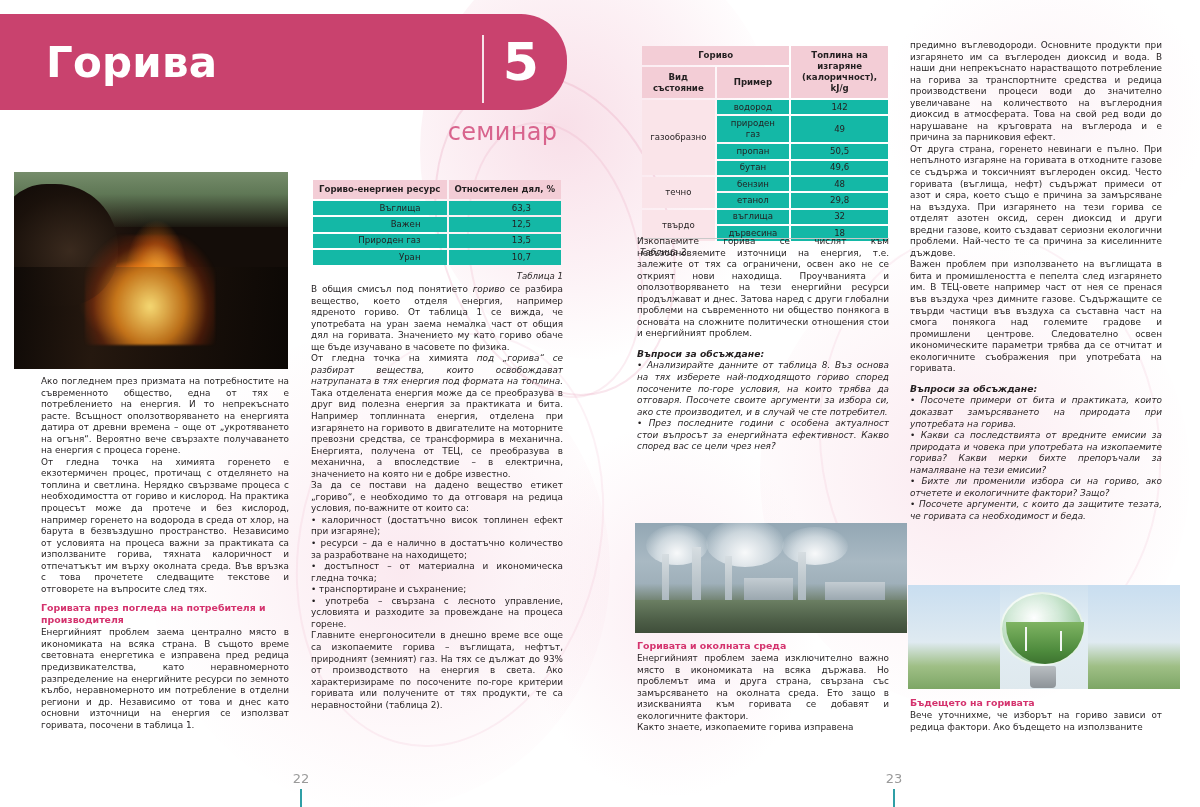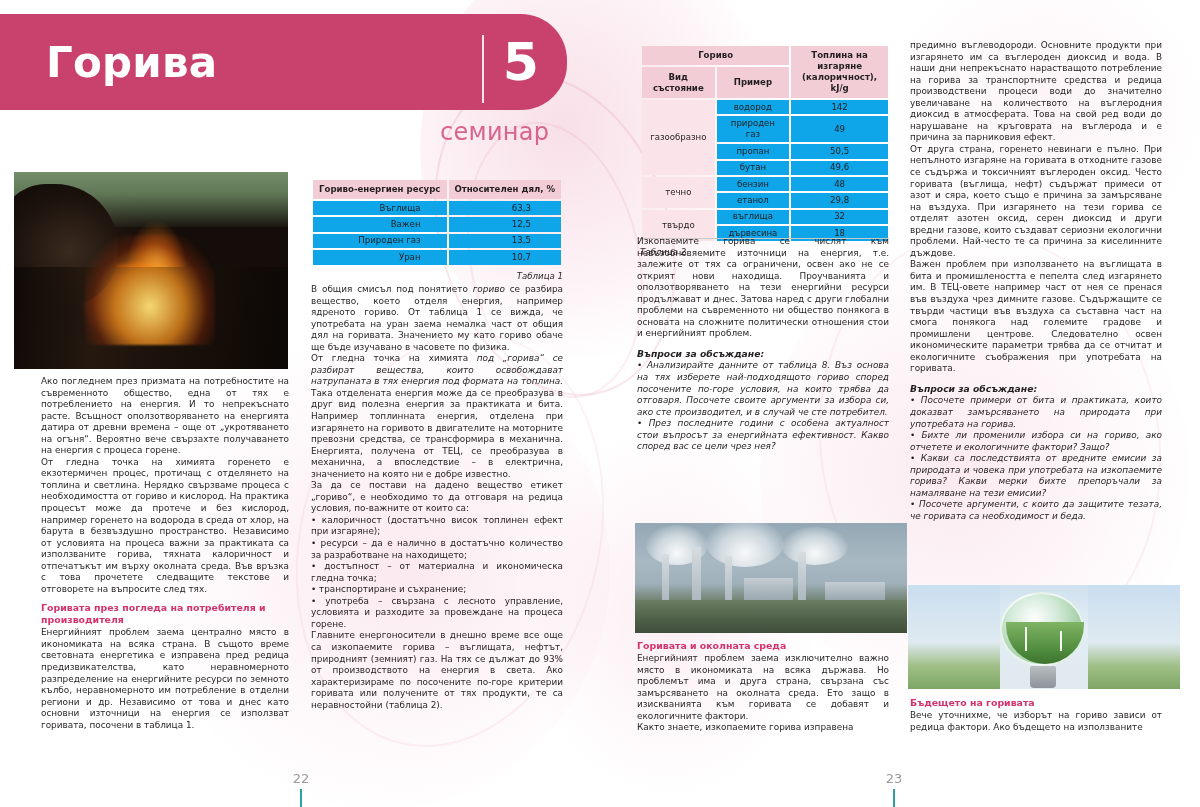--- a/index.html
+++ b/index.html
@@ -88,21 +88,21 @@
     transform: translateY(-50%);
     color: #ffffff;
     font-size: 52px;
     font-weight: 700;
     line-height: 1;
   }
   #seminar-label {
     position: absolute;
     left: 440px; top: 118px;
     width: 125px;
-    text-align: left;
+    text-align: center;
     color: #d8648d;
     font-size: 24px;
     font-weight: 400;
     letter-spacing: 0.3px;
   }
 
   
   .photo {
     position: absolute;
     overflow: hidden;
@@ -255,21 +255,21 @@
     color: #231f20;
   }
   table th {
     background: #f3cdd6;
     font-weight: 700;
     padding: 4px 5px;
     text-align: center;
     line-height: 11px;
   }
   table td {
-    background: #0ea5e9;
+    background: #14b8a6;
     padding: 1.5px 6px;
     line-height: 11.4px;
   }
   .t-caption {
     font-style: italic;
     font-size: 8.6px;
     color: #231f20;
     text-align: right;
     margin-top: 4px;
   }
@@ -482,22 +482,22 @@
     <p>Енергийният проблем заема изключително важно място в икономиката на всяка държава. Но проблемът има и друга страна, свързана със замърсяването на околната среда. Ето защо в изискванията към горивата се добавят и екологичните фактори.</p>
     <p>Както знаете, изкопаемите горива изправена</p>
   </div>
 
   <div class="col" id="col4">
     <p>предимно въглеводороди. Основните продукти при изгарянето им са въглероден диоксид и вода. В наши дни непрекъснато нарастващото потребление на горива за транспортните средства и редица производствени процеси води до значително увеличаване на количеството на въглеродния диоксид в атмосферата. Това на свой ред води до нарушаване на кръговрата на въглерода и е причина за парниковия ефект.</p>
     <p>От друга страна, горенето невинаги е пълно. При непълното изгаряне на горивата в отходните газове се съдържа и токсичният въглероден оксид. Често горивата (въглища, нефт) съдържат примеси от азот и сяра, което също е причина за замърсяване на въздуха. При изгарянето на тези горива се отделят азотен оксид, серен диоксид и други вредни газове, които създават сериозни екологични проблеми. Най-често те са причина за киселинните дъждове.</p>
     <p>Важен проблем при използването на въглищата в бита и промишлеността е пепелта след изгарянето им. В ТЕЦ-овете например част от нея се пренася във въздуха чрез димните газове. Съдържащите се твърди частици във въздуха са съставна част на смога понякога над големите градове и промишлени центрове. Следователно освен икономическите параметри трябва да се отчитат и екологичните съображения при употребата на горивата.</p>
     <p class="q-head">Въпроси за обсъждане:</p>
     <p class="q-item">• Посочете примери от бита и практиката, които доказват замърсяването на природата при употребата на горива.</p>
+    <p class="q-item">• Какви са последствията от вредните емисии за природата и човека при употребата на изкопаемите горива? Какви мерки бихте препоръчали за намаляване на тези емисии?</p>
     <p class="q-item">• Бихте ли променили избора си на гориво, ако отчетете и екологичните фактори? Защо?</p>
-    <p class="q-item">• Какви са последствията от вредните емисии за природата и човека при употребата на изкопаемите горива? Какви мерки бихте препоръчали за намаляване на тези емисии?</p>
     <p class="q-item">• Посочете аргументи, с които да защитите тезата, че горивата са необходимост и беда.</p>
   </div>
 
   <div class="col" id="col4b">
     <p class="h-pink" style="margin-top:0;">Бъдещето на горивата</p>
     <p>Вече уточнихме, че изборът на гориво зависи от редица фактори. Ако бъдещето на използваните</p>
   </div>
 
   <div class="folio" id="folio-left">22</div>
   <div class="folio-tick" id="tick-left"></div>

